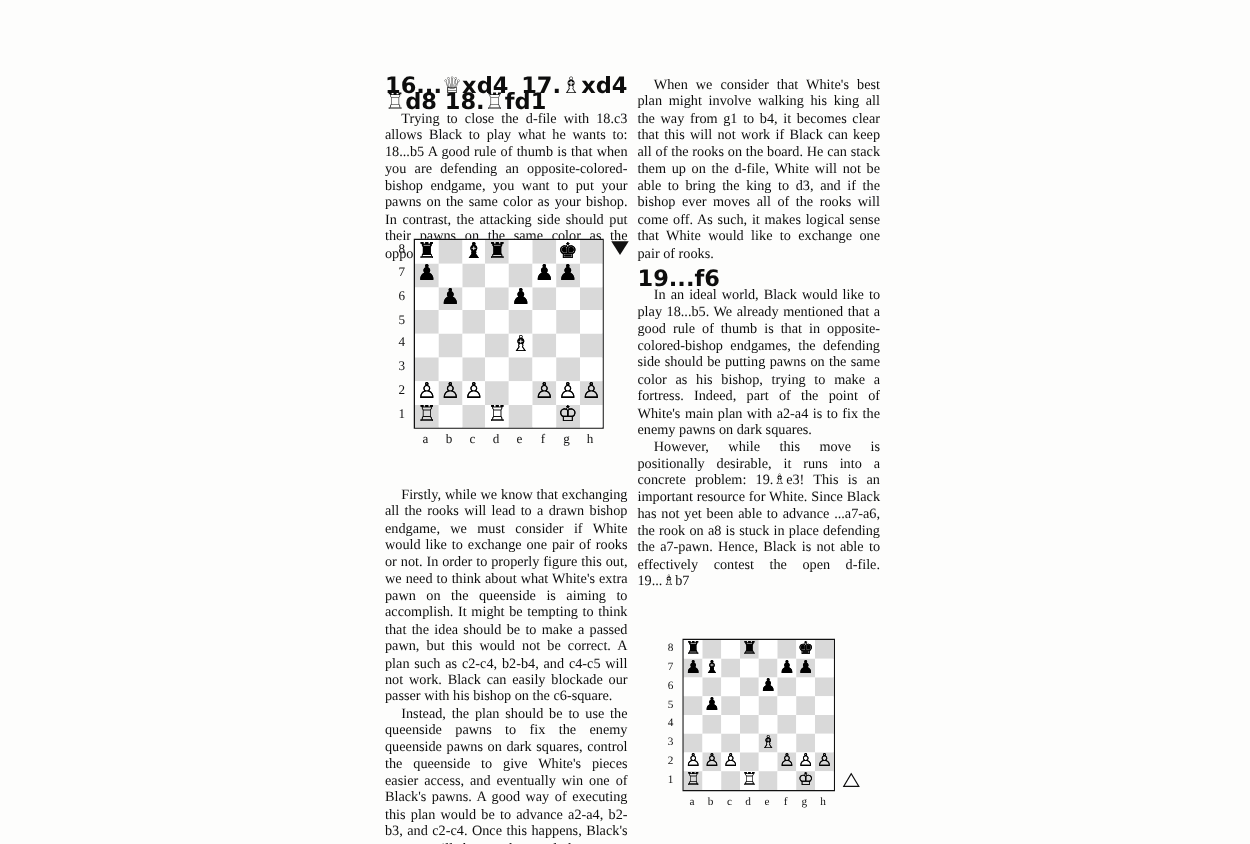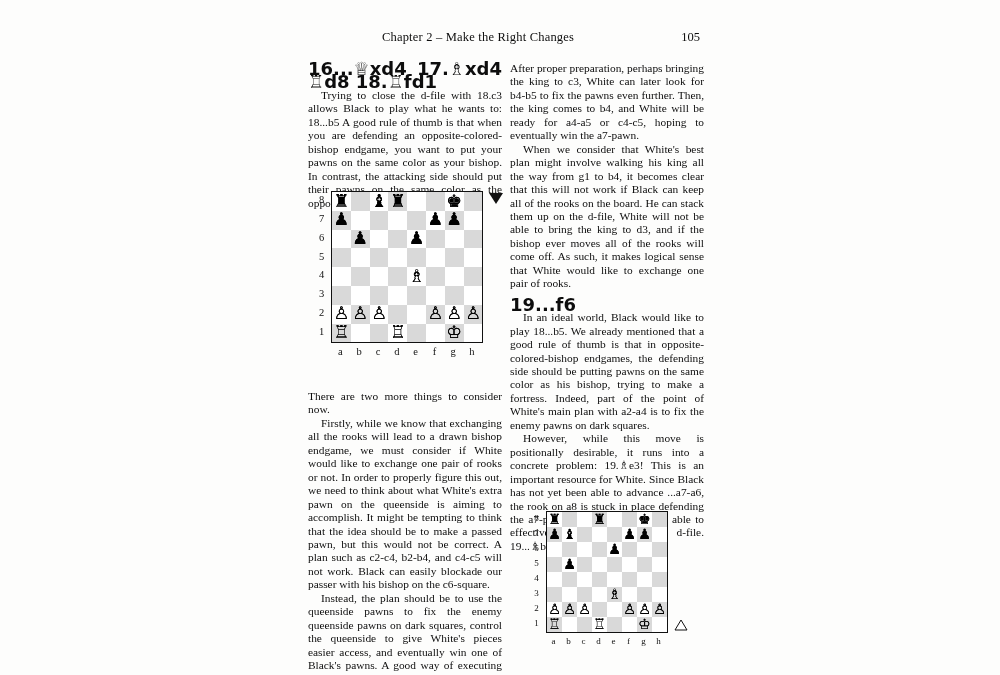--- a/index.html
+++ b/index.html
@@ -74,36 +74,30 @@
     color:#111;
     text-align:center;
     line-height:1;
   }
 </style>
 </head>
 <body>
 
 <div class="page">
 
-  <div class="runhead">
-    <div class="title">Chapter 2 – Make the Right Changes</div>
-    <div class="folio">105</div>
-  </div>
 
   <div class="col left">
     <p class="movehead chess-font">16...♕xd4 17.♗xd4 ♖d8 18.♖fd1</p>
     <p>Trying to close the d-file with 18.c3 allows Black to play what he wants to: 18...b5 A good rule of thumb is that when you are defending an opposite-colored-bishop endgame, you want to put your pawns on the same color as your bishop. In contrast, the attacking side should put their pawns on the same color as the opposing bishop.</p>
     <div id="left-slot-diagram" style="height:180px;"></div>
-    <p class="noindent">There are two more things to consider now.</p>
     <p>Firstly, while we know that exchanging all the rooks will lead to a drawn bishop endgame, we must consider if White would like to exchange one pair of rooks or not. In order to properly figure this out, we need to think about what White's extra pawn on the queenside is aiming to accomplish. It might be tempting to think that the idea should be to make a passed pawn, but this would not be correct. A plan such as c2-c4, b2-b4, and c4-c5 will not work. Black can easily blockade our passer with his bishop on the c6-square.</p>
     <p>Instead, the plan should be to use the queenside pawns to fix the enemy queenside pawns on dark squares, control the queenside to give White's pieces easier access, and eventually win one of Black's pawns. A good way of executing this plan would be to advance a2-a4, b2-b3, and c2-c4. Once this happens, Black's pawns will be stuck on dark squares indefinitely.</p>
   </div>
 
   <div class="col right">
-    <p class="noindent">After proper preparation, perhaps bringing the king to c3, White can later look for b4-b5 to fix the pawns even further. Then, the king comes to b4, and White will be ready for a4-a5 or c4-c5, hoping to eventually win the a7-pawn.</p>
     <p>When we consider that White's best plan might involve walking his king all the way from g1 to b4, it becomes clear that this will not work if Black can keep all of the rooks on the board. He can stack them up on the d-file, White will not be able to bring the king to d3, and if the bishop ever moves all of the rooks will come off. As such, it makes logical sense that White would like to exchange one pair of rooks.</p>
     <span class="sp"></span>
     <p class="movehead chess-font">19...f6</p>
     <p>In an ideal world, Black would like to play 18...b5. We already mentioned that a good rule of thumb is that in opposite-colored-bishop endgames, the defending side should be putting pawns on the same color as his bishop, trying to make a fortress. Indeed, part of the point of White's main plan with a2-a4 is to fix the enemy pawns on dark squares.</p>
     <p>However, while this move is positionally desirable, it runs into a concrete problem: 19.♗e3! This is an important resource for White. Since Black has not yet been able to advance ...a7-a6, the rook on a8 is stuck in place defending the a7-pawn. Hence, Black is not able to effectively contest the open d-file. 19...♗b7</p>
   </div>
 
   <div id="diagram-layer">
       <div class="diagram" style="left: 315px; top: 189px;">
         <div class="board" style="position: absolute; left: 16px; top: 2px; width: 150.4px; height: 150.4px;">

